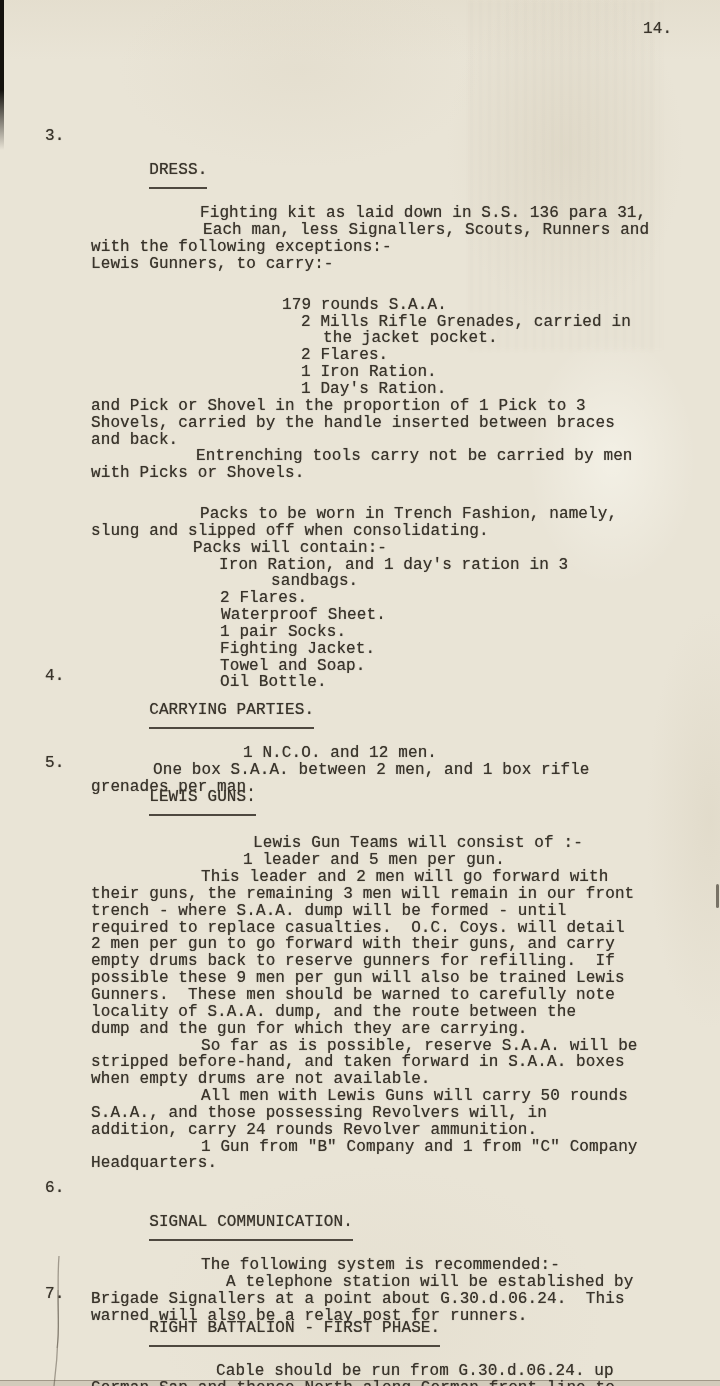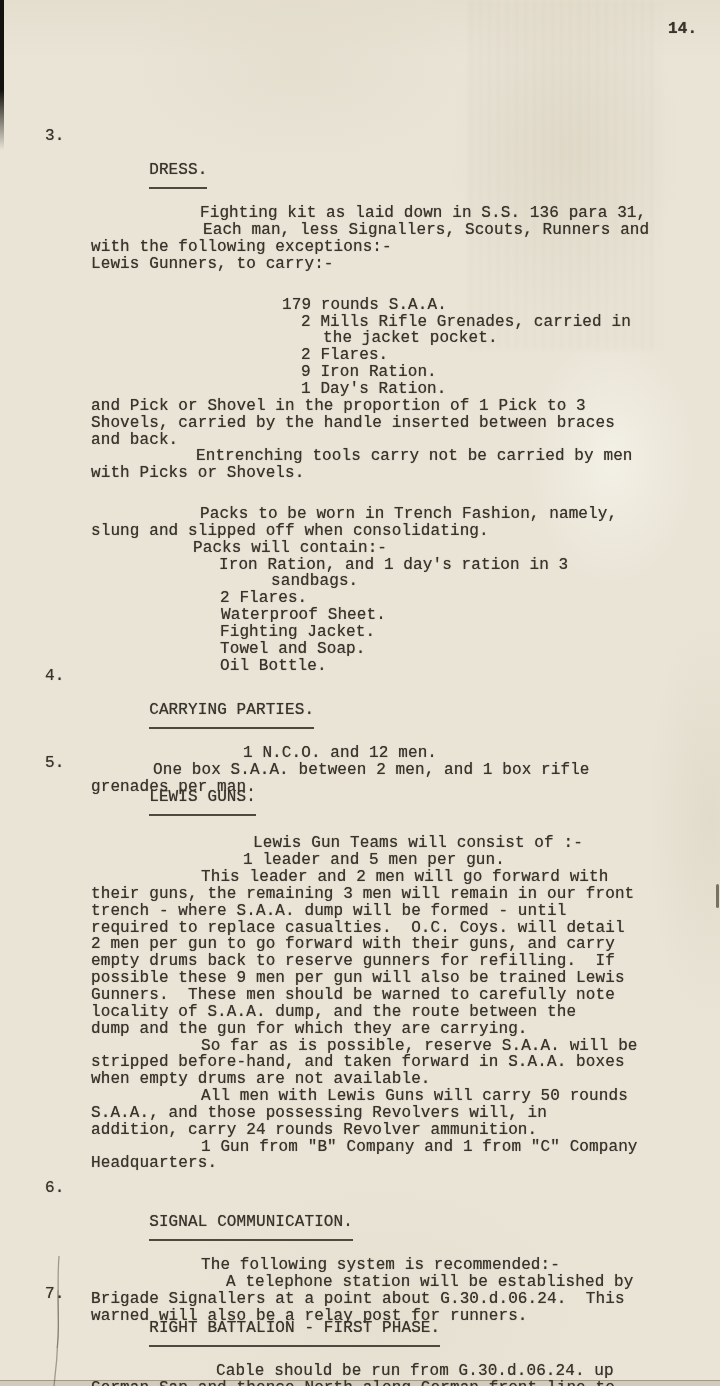--- a/index.html
+++ b/index.html
@@ -39,21 +39,21 @@
   .edge-bottom{
     position:absolute;left:0;top:1380px;width:720px;height:6px;
     background:#d2cbbb;
     border-top:1px solid rgba(120,111,94,0.55);
   }
   .edge-dash{
     position:absolute;left:716px;top:884px;width:3px;height:24px;
     background:rgba(62,56,45,0.65);border-radius:2px;
   }
   .crease{position:absolute;left:0;top:0;pointer-events:none;}
-  .pagenum{position:absolute;left:668px;top:20px;font-weight:bold;}
+  .pagenum{position:absolute;left:643px;top:20px;}
   .sec{position:absolute;left:91px;width:600px;}
   .hrow,.ln{line-height:16.85px;white-space:pre;}
   .num{position:absolute;left:-46px;top:0;}
   .hd{display:inline-block;border-bottom:2px solid rgba(50,45,37,0.85);padding-bottom:8px;}
   .hd-gap{margin-bottom:3px;}
   .ln{padding-left:var(--i,0px);}
   .sp{height:24px;}
 </style>
 </head>
 <body>
@@ -78,35 +78,36 @@
     </div>
     <div class="ln" style="--i:109px">Fighting kit as laid down in S.S. 136 para 31,</div>
     <div class="ln" style="--i:112px">Each man, less Signallers, Scouts, Runners and</div>
     <div class="ln" style="--i:0px">with the following exceptions:-</div>
     <div class="ln" style="--i:0px">Lewis Gunners, to carry:-</div>
     <div class="sp"></div>
     <div class="ln" style="--i:191px">179 rounds S.A.A.</div>
     <div class="ln" style="--i:210px">2 Mills Rifle Grenades, carried in</div>
     <div class="ln" style="--i:232px">the jacket pocket.</div>
     <div class="ln" style="--i:210px">2 Flares.</div>
-    <div class="ln" style="--i:210px">9 Iron Ration.</div>
+    <div class="ln" style="--i:210px">1 Iron Ration.</div>
     <div class="ln" style="--i:210px">1 Day's Ration.</div>
     <div class="ln" style="--i:0px">and Pick or Shovel in the proportion of 1 Pick to 3</div>
     <div class="ln" style="--i:0px">Shovels, carried by the handle inserted between braces</div>
     <div class="ln" style="--i:0px">and back.</div>
     <div class="ln" style="--i:105px">Entrenching tools carry not be carried by men</div>
     <div class="ln" style="--i:0px">with Picks or Shovels.</div>
     <div class="sp"></div>
     <div class="ln" style="--i:109px">Packs to be worn in Trench Fashion, namely,</div>
     <div class="ln" style="--i:0px">slung and slipped off when consolidating.</div>
     <div class="ln" style="--i:102px">Packs will contain:-</div>
     <div class="ln" style="--i:128px">Iron Ration, and 1 day's ration in 3</div>
     <div class="ln" style="--i:180px">sandbags.</div>
     <div class="ln" style="--i:129px">2 Flares.</div>
     <div class="ln" style="--i:130px">Waterproof Sheet.</div>
+    <div class="ln" style="--i:129px">1 pair Socks.</div>
     <div class="ln" style="--i:129px">Fighting Jacket.</div>
     <div class="ln" style="--i:129px">Towel and Soap.</div>
     <div class="ln" style="--i:129px">Oil Bottle.</div>
   </section>
 
   <section class="sec" style="top:668px">
     <div class="hrow">
       <span class="num">4.</span>
       <span class="hd">CARRYING PARTIES.</span>
     </div>

